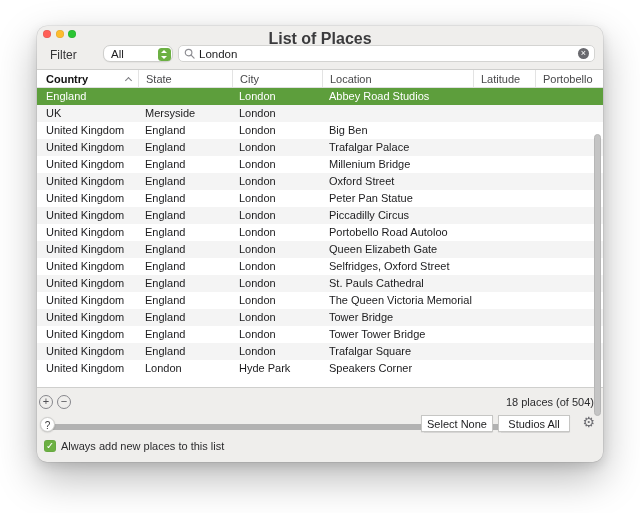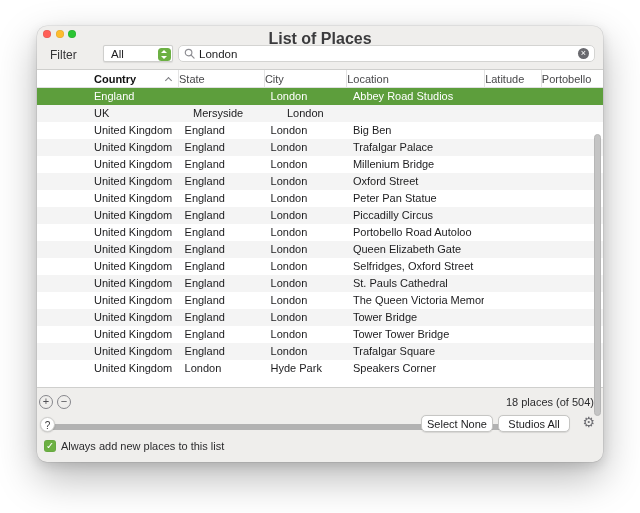--- a/index.html
+++ b/index.html
@@ -20,21 +20,21 @@
   .light.red    { background:#ff5f57; box-shadow:inset 0 0 0 0.5px rgba(0,0,0,0.12); }
   .light.yellow { background:#febc2e; box-shadow:inset 0 0 0 0.5px rgba(0,0,0,0.12); }
   .light.green  { background:#2ac433; box-shadow:inset 0 0 0 0.5px rgba(0,0,0,0.12); }
   .title { position:absolute; left:0; right:0; top:4px; text-align:center;
            font-size:16px; font-weight:bold; color:#3b3b3d; }
 
   
   .toolbar { position:absolute; left:0; top:16px; width:100%; height:27px; }
   .filter-label { position:absolute; left:13px; top:6px; font-size:12px; color:#343436; }
   .dropdown { position:absolute; left:66px; top:3px; width:70px; height:17px;
-              background:#ffffff; border:0.5px solid #cfcfcd; border-radius:2px;
+              background:#ffffff; border:0.5px solid #cfcfcd; border-radius:7px;
               box-shadow:0 0.5px 1px rgba(0,0,0,0.08); cursor:default; }
   .dropdown-value { position:absolute; left:7px; top:2px; font-size:11.5px; color:#1d1d1f; }
   .stepper { position:absolute; right:1.5px; top:1.5px; width:13px; height:13.5px;
              background:#6cb043; border-radius:3.5px; }
   .chev { position:absolute; left:3.2px; width:0; height:0; border-left:3.3px solid transparent; border-right:3.3px solid transparent; }
   .chev.up   { top:2.4px;   border-bottom:3.6px solid #ffffff; }
   .chev.down { bottom:2.4px; border-top:3.6px solid #ffffff; }
 
   .searchfield { position:absolute; left:141px; top:3px; width:417px; height:17px;
                  background:#ffffff; border:0.5px solid #d4d4d2; border-radius:5px;
@@ -46,58 +46,58 @@
   .clear-btn { width:11px; height:11px; border-radius:50%; background:#69696e;
                color:#ffffff; font-size:9px; line-height:11px; text-align:center;
                margin-right:5px; flex:0 0 auto; cursor:default; }
 
   
   .table { position:absolute; left:0; top:43px; width:566px; height:319px;
            background:#ffffff; border-top:0.5px solid #cfcfcd; border-bottom:0.5px solid #cfcfcd; }
   .thead { position:absolute; left:0; top:0; width:100%; height:18px;
            border-bottom:0.5px solid #e0e0e0; display:flex; background:#ffffff; }
   .hcell { height:100%; font-size:11px; color:#48484a; line-height:18px;
-           border-left:0.5px solid #e3e3e3; position:relative;
+           padding-left:7px; border-left:0.5px solid #e3e3e3; position:relative;
            white-space:nowrap; overflow:hidden; cursor:default; }
   .hcell:first-child { border-left:none; font-weight:bold; color:#111; padding-left:9px; }
   .sort-arrow { position:absolute; right:7px; top:6.5px; width:5px; height:5px; }
   .sort-arrow:before { content:""; position:absolute; left:0; top:1px; width:4px; height:4px;
            border-left:1.4px solid #7c7c80; border-top:1.4px solid #7c7c80; transform:rotate(45deg); }
 
   .tbody { position:absolute; left:0; top:18px; width:100%; }
   .trow { display:flex; height:17px; background:#ffffff; }
   .trow:nth-child(even) { background:#f4f4f4; }
   .trow.selected { background:#5d9e3c; }
   .trow.selected .cell { color:#ffffff; }
   .cell { height:100%; font-size:11px; color:#1c1c1e; line-height:17px;
           padding-left:7px; white-space:nowrap; overflow:hidden; }
   .cell.c0 { padding-left:9px; }
 
-  .col0 { width:101px;margin-left:48px; } .col1 { width:94px; } .col2 { width:90px; }
+  .col0 { width:101px; } .col1 { width:94px; } .col2 { width:90px; }
   .col3 { width:151px; } .col4 { width:62px; } .col5 { width:68px; }
 
   .vscroll { position:absolute; right:2px; top:64px; width:7px; height:282px;
              background:#c4c4c4; border-radius:3.5px; border:0.5px solid #b6b6b6; }
   .hscroll { position:absolute; left:7px; top:354px; width:493px; height:5.5px;
              background:#b2b2b2; border-radius:3px; }
 
   
   .bottombar { position:absolute; left:0; top:362px; width:566px; height:74px; }
   .round-btn { position:absolute; width:14px; height:14px; border-radius:50%;
                border:1.3px solid #86868b; color:#505055; font-size:11px;
                line-height:11px; text-align:center; cursor:default; background:transparent; }
   .add-btn { left:2px; top:7px; }
   .remove-btn { left:20px; top:7px; }
   .help-btn { position:absolute; left:3px; top:29px; width:15px; height:15px;
               border-radius:50%; background:#ffffff; border:0.5px solid #cdcdcb;
               box-shadow:0 0.5px 1.5px rgba(0,0,0,0.18); color:#3a3a3c;
               font-size:10px; line-height:15px; text-align:center; cursor:default; }
   .count { position:absolute; right:9px; top:8px; font-size:11px; color:#2c2c2e; }
   .push-btn { position:absolute; top:27px; width:72px; height:16.5px; background:#ffffff;
-              border:0.5px solid #c6c6c4; border-radius:5px; font-size:11px; color:#1d1d1f;
+              border:0.5px solid #c6c6c4; border-radius:0; font-size:11px; color:#1d1d1f;
               text-align:center; line-height:16px; box-shadow:0 0.5px 1px rgba(0,0,0,0.1);
               cursor:default; }
   .select-none { right:110px; }
   .select-all  { right:33px; }
   .gear { position:absolute; right:8px; top:26px; font-size:14px; color:#6e6e73; cursor:default; }
 
   .checkbox-row { position:absolute; left:7px; top:52px; display:flex; align-items:center; gap:5px; }
   .checkbox { width:12px; height:12px; border-radius:3px; background:#6cb043;
               color:#ffffff; font-size:9.5px; line-height:12px; text-align:center;
               box-shadow:inset 0 0 0 0.5px rgba(0,0,0,0.08); cursor:default; }

